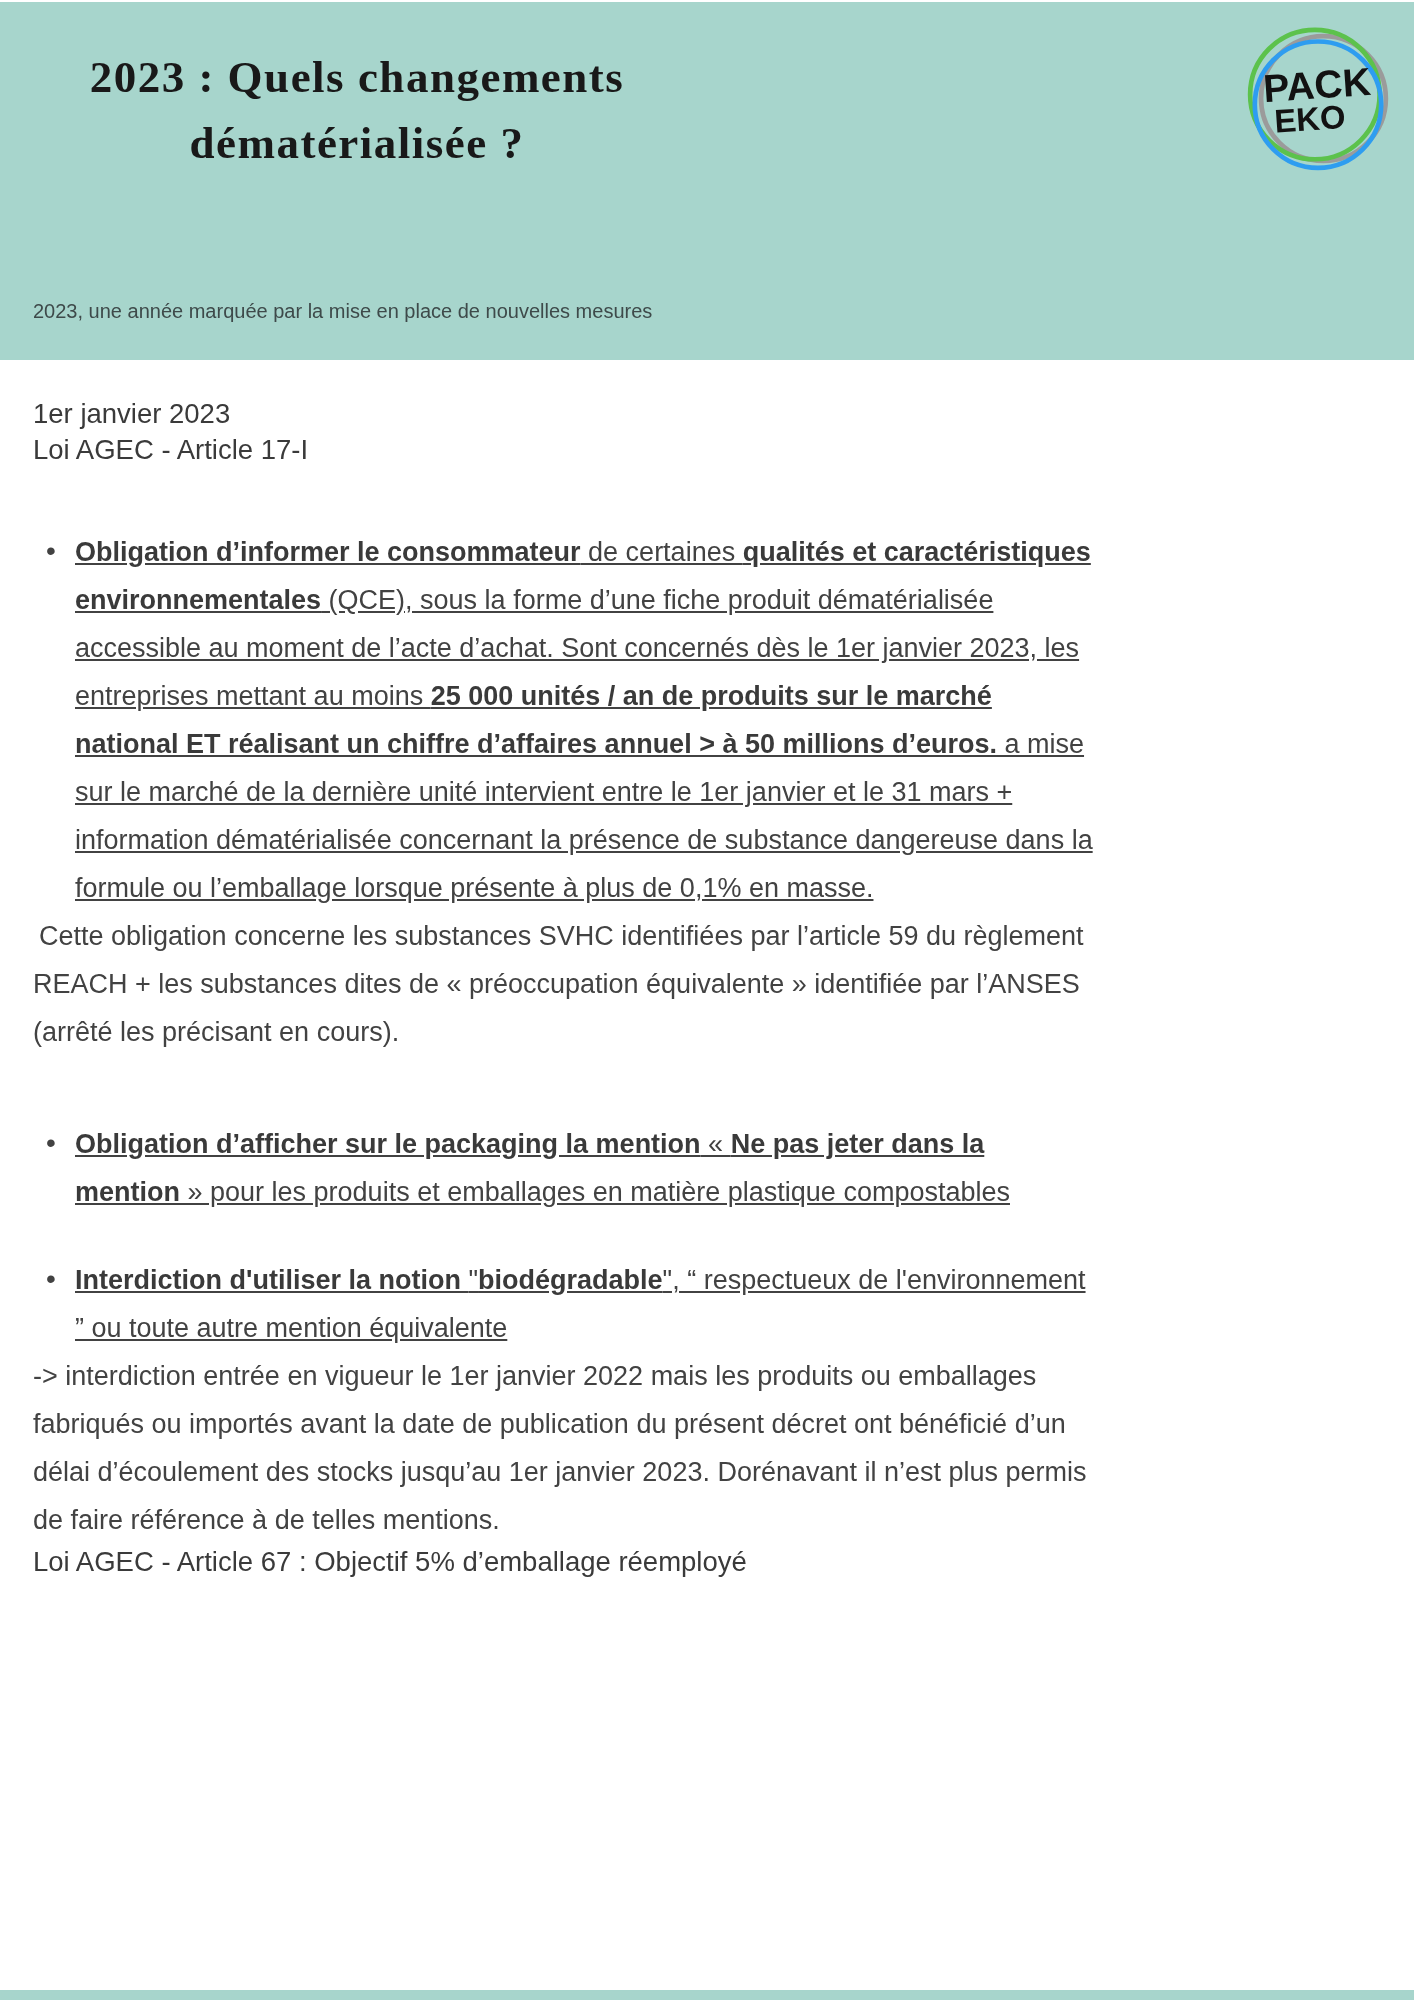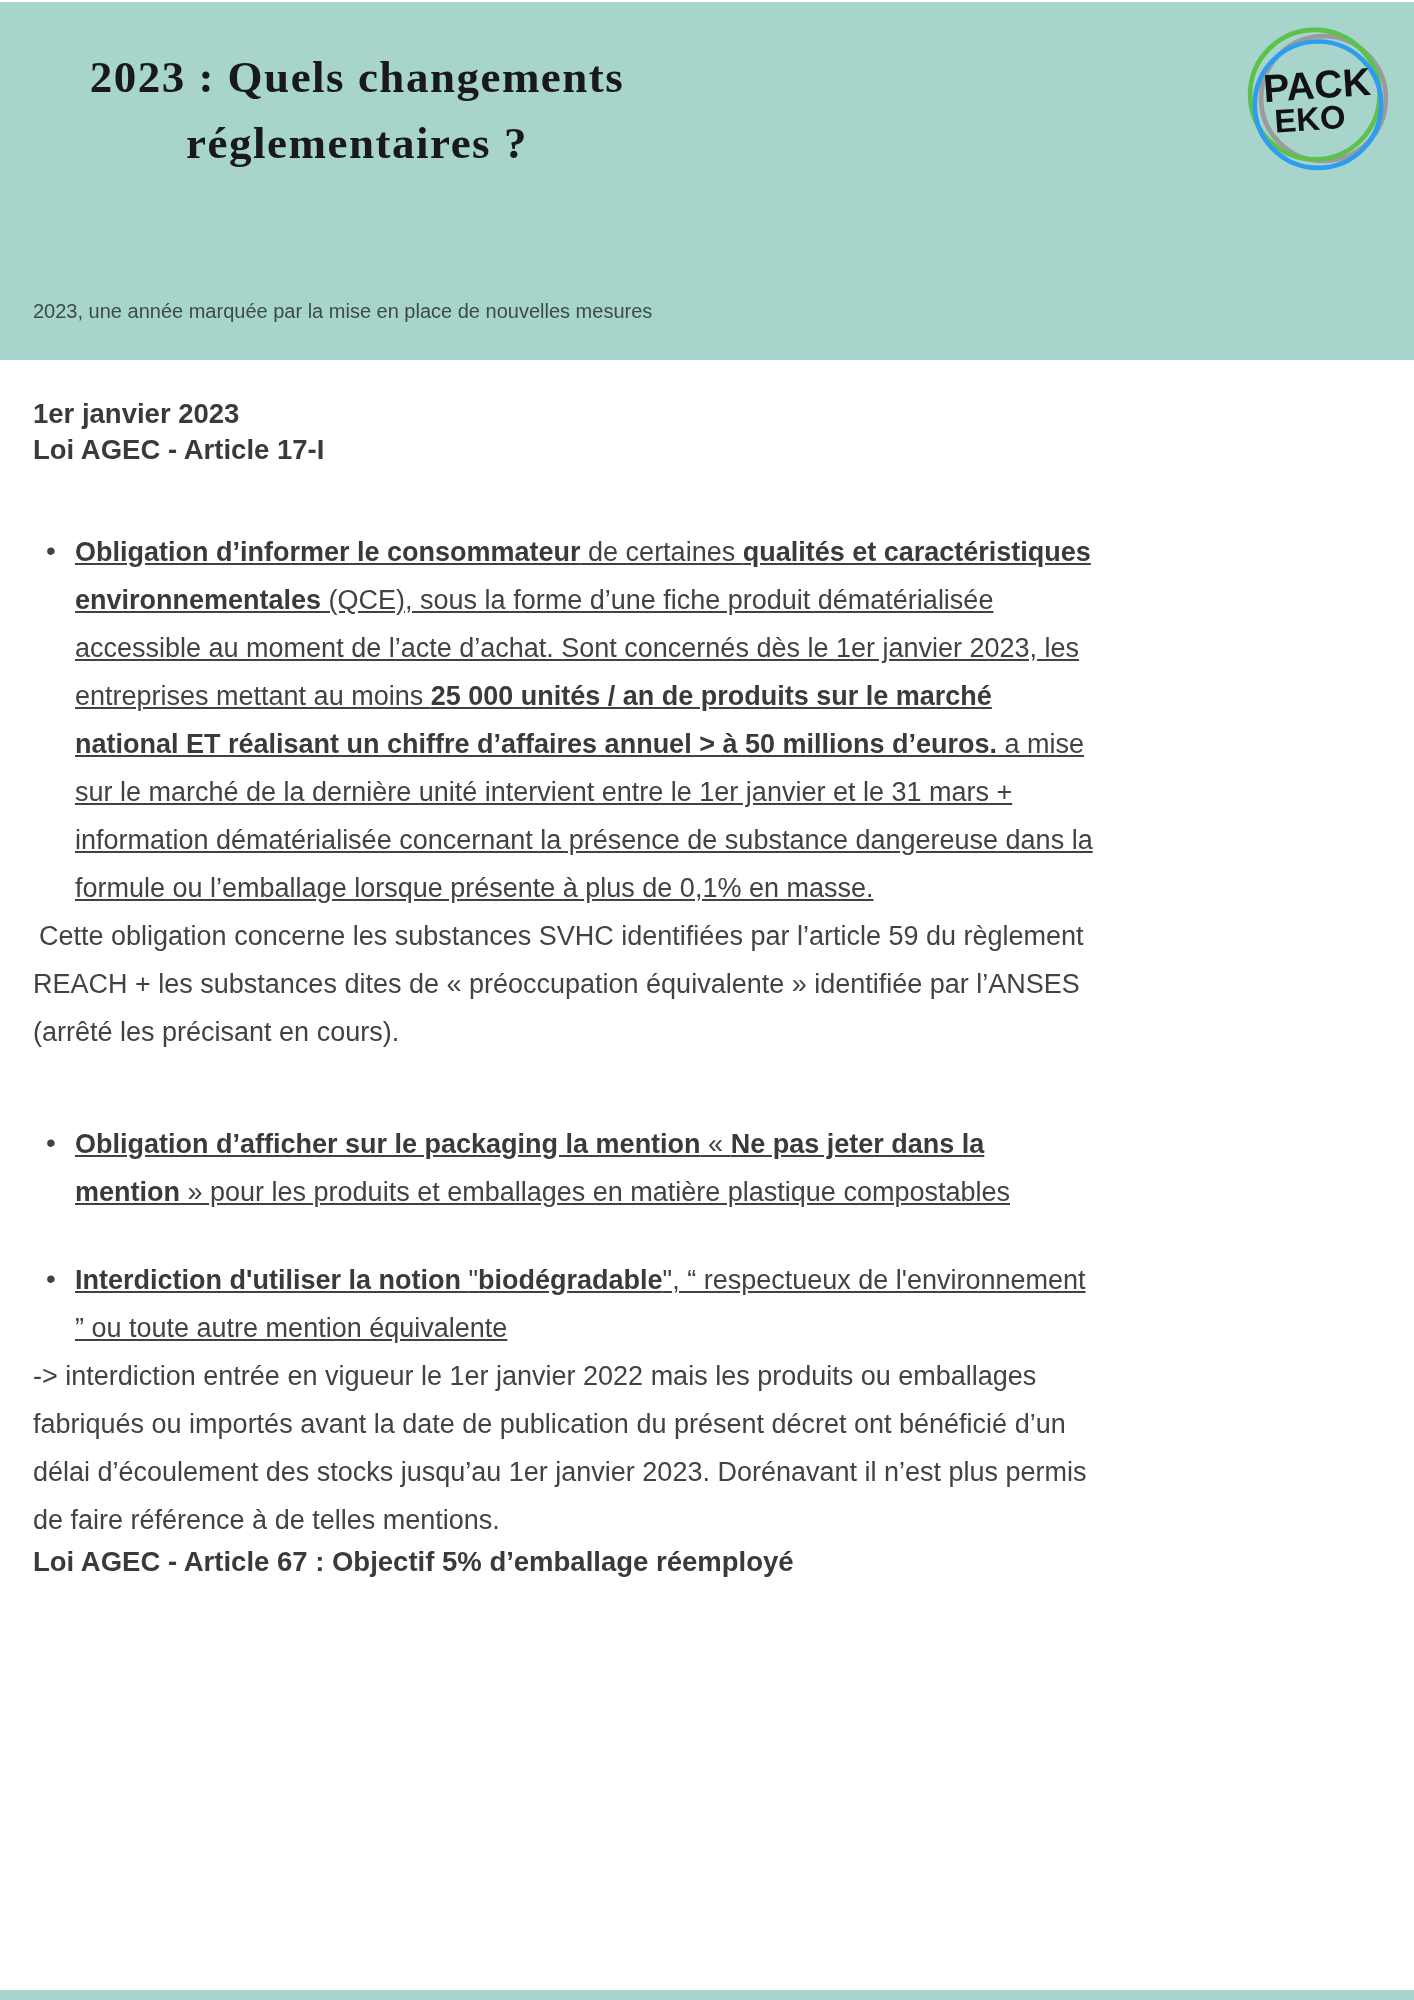--- a/index.html
+++ b/index.html
@@ -31,21 +31,21 @@
     font-size:20px; line-height:40px;
     color:var(--subtitle-text, #3e4a4a);
   }
   
   .content {
     padding:36px 0 0 33px; width:1062px;
     color:var(--body-text, #424242);
     font-size:27px; line-height:48px;
   }
   .content h3 {
-    margin:0; font-size:27.5px; line-height:36px; font-weight:700;
+    margin:0; font-size:27.5px; line-height:36px; font-weight:400;
     color:var(--heading-text, #3a3a3a);
   }
   .h-sec  { margin-top:56px; }
   .h-sec2 { margin-top:24px; }
   b { font-weight:700; color:var(--heading-text, #3a3a3a); }
   .blist { list-style:none; margin:0; padding:0; }
   .blist li { position:relative; padding-left:42px;text-decoration:underline; }
   .blist li::before {
     content:"\2022"; position:absolute; left:13px; top:-1px;
     font-size:28px; color:var(--body-text, #424242);
@@ -63,21 +63,21 @@
   }
 </style>
 </head>
 <body>
 
 <div class="page">
 
   <header class="header">
     <div class="title">
       <div>2023 : Quels changements</div>
-      <div>réglementaires ?</div>
+      <div>dématérialisée ?</div>
     </div>
 
     <svg class="logo" viewBox="0 0 100 100" aria-hidden="true">
       <circle cx="53.5" cy="49" r="40" fill="none" stroke="var(--logo-gray,#9b9b9b)" stroke-width="3"></circle>
       <circle cx="48" cy="46.5" r="41.5" fill="none" stroke="var(--logo-green,#5cc24c)" stroke-width="3"></circle>
       <circle cx="50" cy="53" r="40.5" fill="none" stroke="var(--logo-blue,#2e9df0)" stroke-width="3"></circle>
       <g transform="rotate(-4 50 50)">
         <text x="50" y="49" text-anchor="middle" font-size="25">PACK</text>
         <text x="44" y="69" text-anchor="middle" font-size="21">EKO</text>
       </g>

